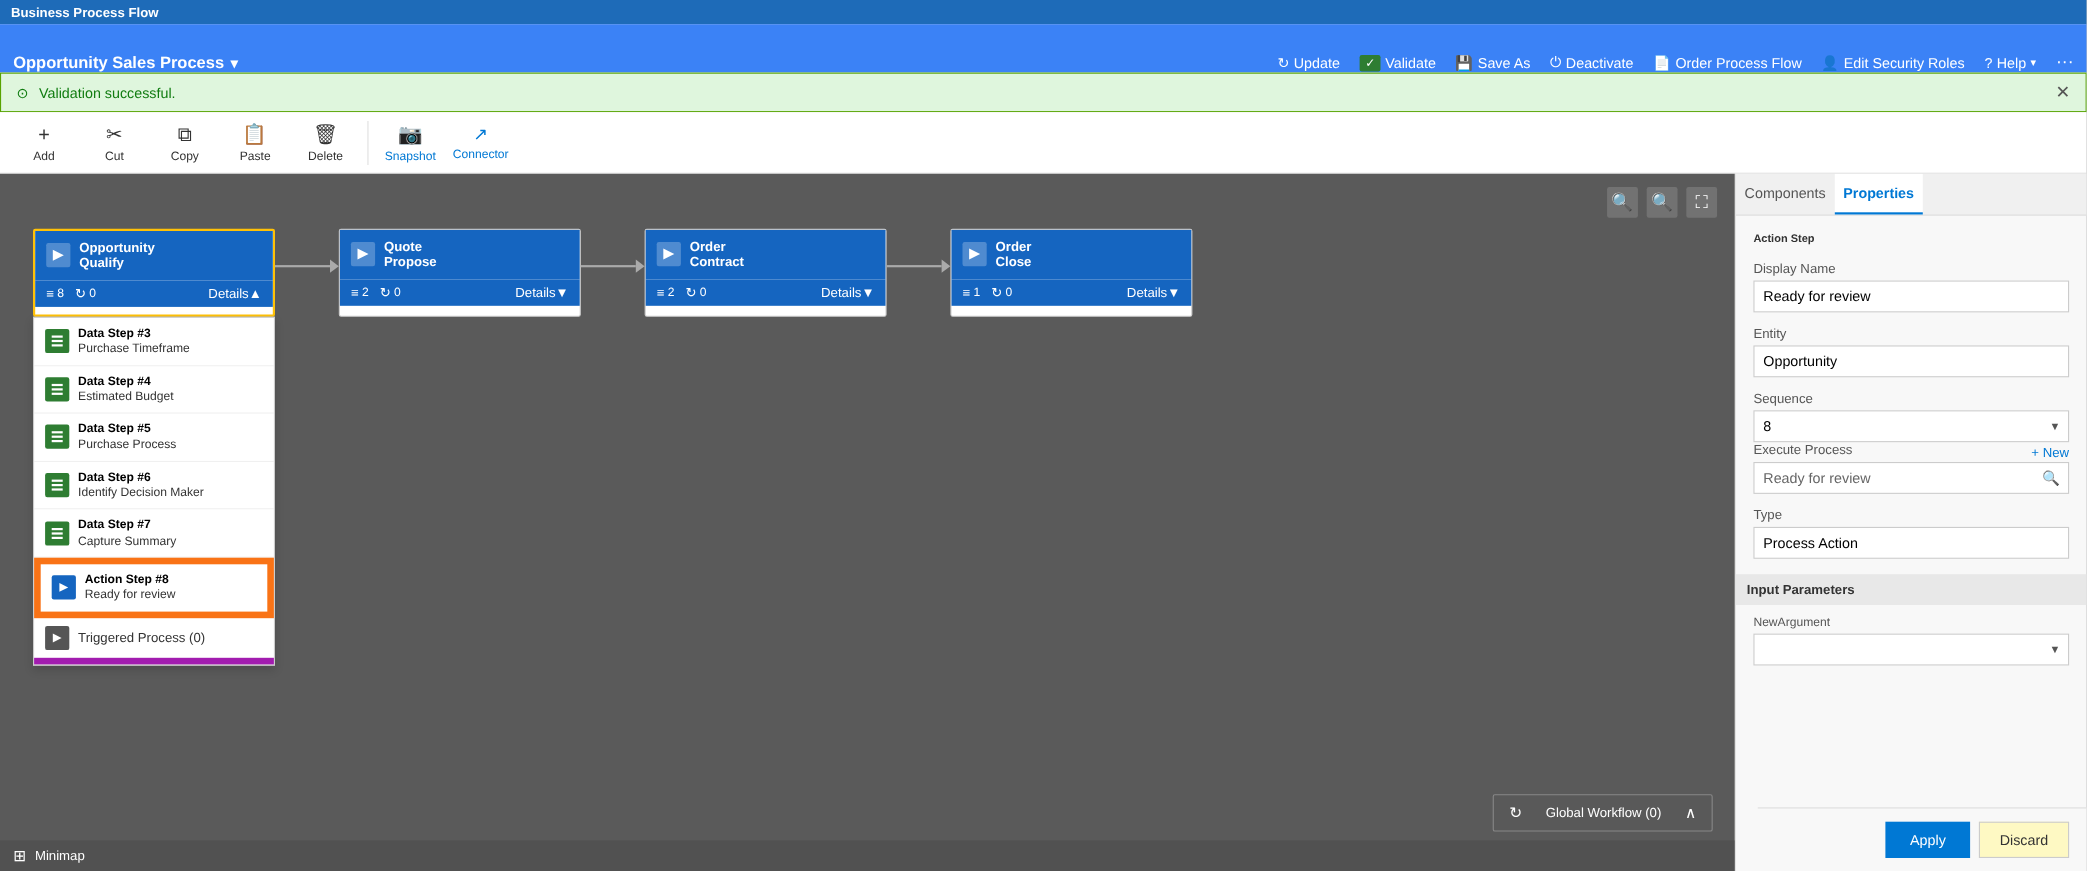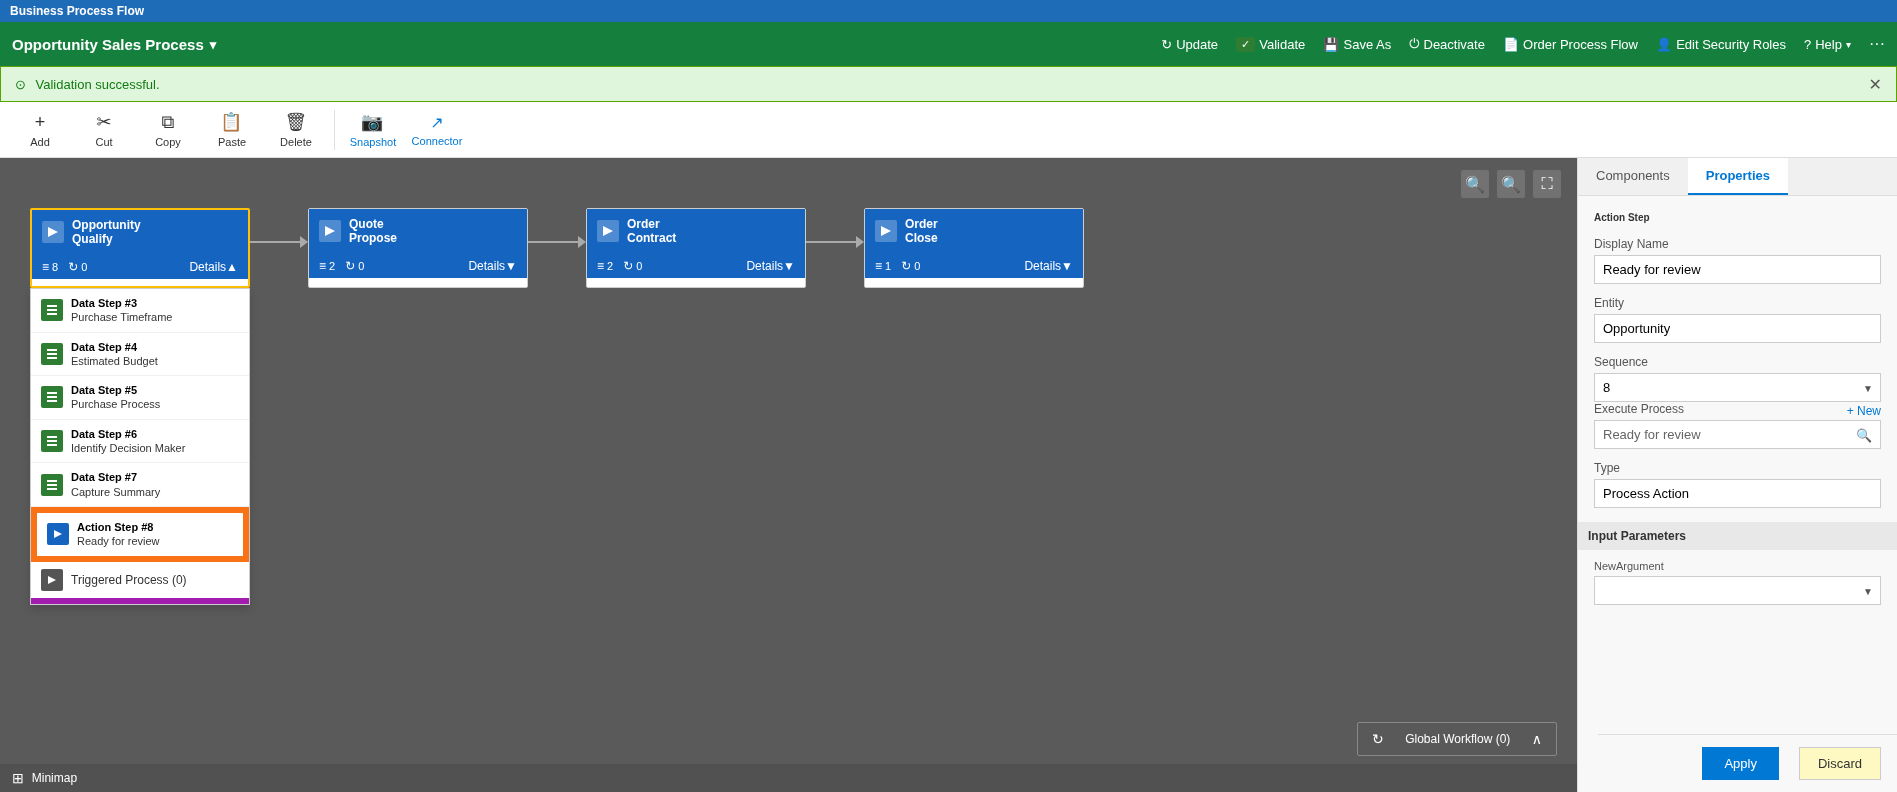--- a/index.html
+++ b/index.html
@@ -12,25 +12,25 @@
       padding: 4px 10px;
       font-size: 12px;
       font-weight: 600;
       height: 22px;
       display: flex;
       align-items: center;
     }
 
     
     #header-bar {
-      background: #15803d;
+      background: #3b82f6;
       color: white;
       height: 44px;
       display: flex;
-      align-items: center;
+      align-items: flex-end;
       padding: 0 12px;
       justify-content: space-between;
     }
     #header-left {
       display: flex;
       align-items: center;
       gap: 6px;
       font-size: 16px;
       font-weight: 600;
     }
@@ -334,21 +334,21 @@
       display: flex;
       flex-direction: column;
       overflow-y: auto;
     }
     #panel-tabs {
       display: flex;
       border-bottom: 1px solid #ddd;
       background: #f0f0f0;
     }
     .panel-tab {
-      padding: 10px 18px;
+      padding: 10px 8px;
       font-size: 13px;
       cursor: pointer;
       border-bottom: 2px solid transparent;
       color: #555;
     }
     .panel-tab.active {
       border-bottom: 2px solid #0078d4;
       color: #0078d4;
       font-weight: 600;
       background: white;
@@ -470,21 +470,21 @@
       font-family: inherit;
       background: white;
       appearance: none;
       -webkit-appearance: none;
     }
 
     
     #panel-footer {
       padding: 12px 16px;
       display: flex;
-      gap: 20px;
+      gap: 8px;
       justify-content: flex-end;
       border-top: 1px solid #ddd;
       background: #f8f8f8;
       margin-left: 20px;
     }
     .btn-apply {
       background: #0078d4;
       color: white;
       border: none;
       padding: 8px 22px;

